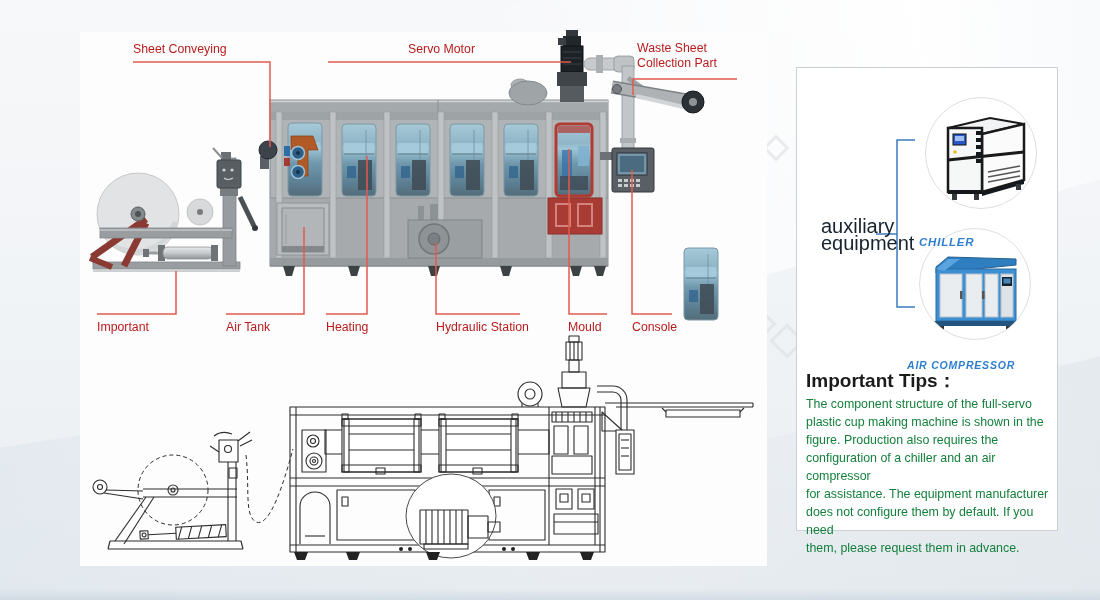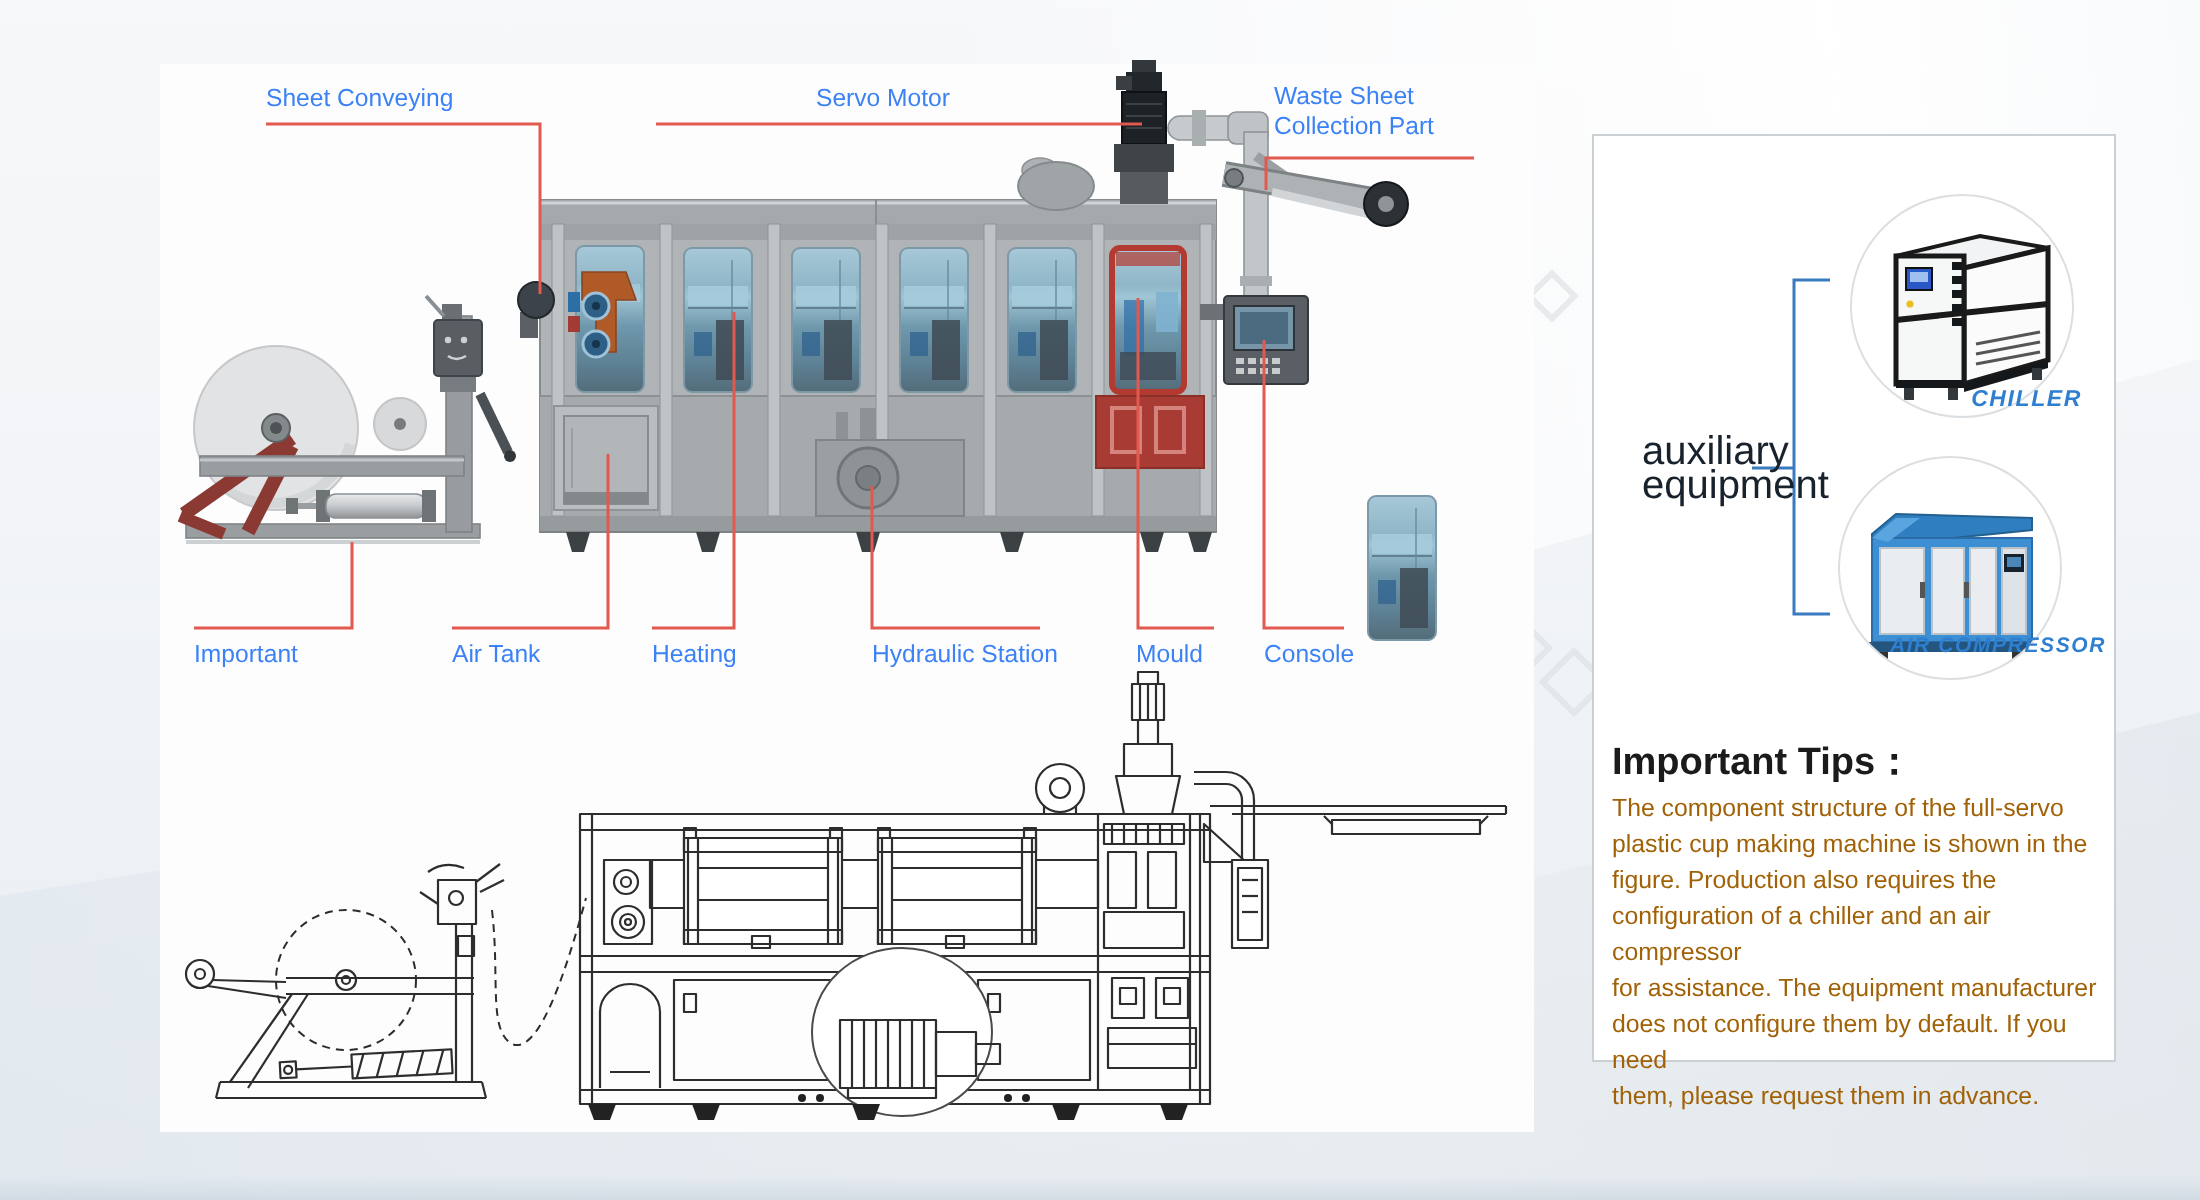--- a/index.html
+++ b/index.html
@@ -14,39 +14,39 @@
   .wave2{bottom:-90px;left:-160px;width:820px;height:280px;transform:rotate(-9deg);
     background:linear-gradient(90deg,rgba(219,228,236,.65),rgba(238,242,246,0));}
   .wave3{bottom:-70px;right:-180px;width:760px;height:260px;transform:rotate(-14deg);
     background:linear-gradient(90deg,rgba(255,255,255,0),rgba(221,228,234,.7));}
   .bottom-edge{position:absolute;left:0;bottom:0;width:1100px;height:12px;
     background:linear-gradient(180deg,rgba(200,212,222,0),rgba(195,208,219,.55));}
 
   .main-panel{position:absolute;left:80px;top:32px;width:687px;height:534px;background:#fdfdfe;}
   .main-svg{position:absolute;left:80px;top:30px;width:688px;height:536px;}
 
-  .callout-label{position:absolute;font-size:12.3px;color:#3b82f6;white-space:nowrap;line-height:15px;}
+  .callout-label{position:absolute;font-size:12.3px;color:#b91c1c;white-space:nowrap;line-height:15px;}
   .callout-label.wrap{white-space:normal;}
 
   .right-card{position:absolute;left:796px;top:67px;width:262px;height:464px;
     background:#ffffff;border:1px solid #cbd0d4;box-sizing:border-box;}
   .bracket-svg{position:absolute;left:0;top:0;width:262px;height:464px;}
   .equip-circle{position:absolute;width:110px;height:110px;border-radius:50%;
     background:#fff;border:1px solid #dcdfe2;overflow:hidden;}
   .circle-chiller{left:128px;top:29px;}
   .circle-compressor{left:122px;top:160px;}
-  .equip-caption{position:absolute;text-align:right;color:#2f7fd0;font-weight:700;
-    font-style:italic;letter-spacing:.8px;z-index:3;}
+  .equip-caption{position:absolute;text-align:left;color:#2f7fd0;font-weight:700;
+    font-style:italic;letter-spacing:.8px;z-index:3;margin-top:42px;}
   .caption-chiller{left:122px;top:126px;width:122px;font-size:11.5px;}
   .caption-compressor{left:110px;top:249px;width:146px;font-size:10.5px;line-height:12px;}
   .aux-label{position:absolute;left:24px;top:150px;font-size:20px;line-height:17px;
     color:#18222c;white-space:pre-line;}
   .tips-title{position:absolute;left:9px;top:300px;font-size:19px;font-weight:600;color:#1b1b1b;}
   .tips-body{position:absolute;left:9px;top:327px;width:246px;font-size:12.4px;
-    line-height:18px;color:#a16207;white-space:pre-line;}
+    line-height:18px;color:#15803d;white-space:pre-line;}
   .watermarks{position:absolute;left:0;top:0;width:1100px;height:600px;pointer-events:none;}
 </style>
 </head>
 <body>
 
 <div class="wave wave1"></div>
 <div class="wave wave2"></div>
 <div class="wave wave3"></div>
 
 <svg class="watermarks" viewBox="0 0 1100 600">

